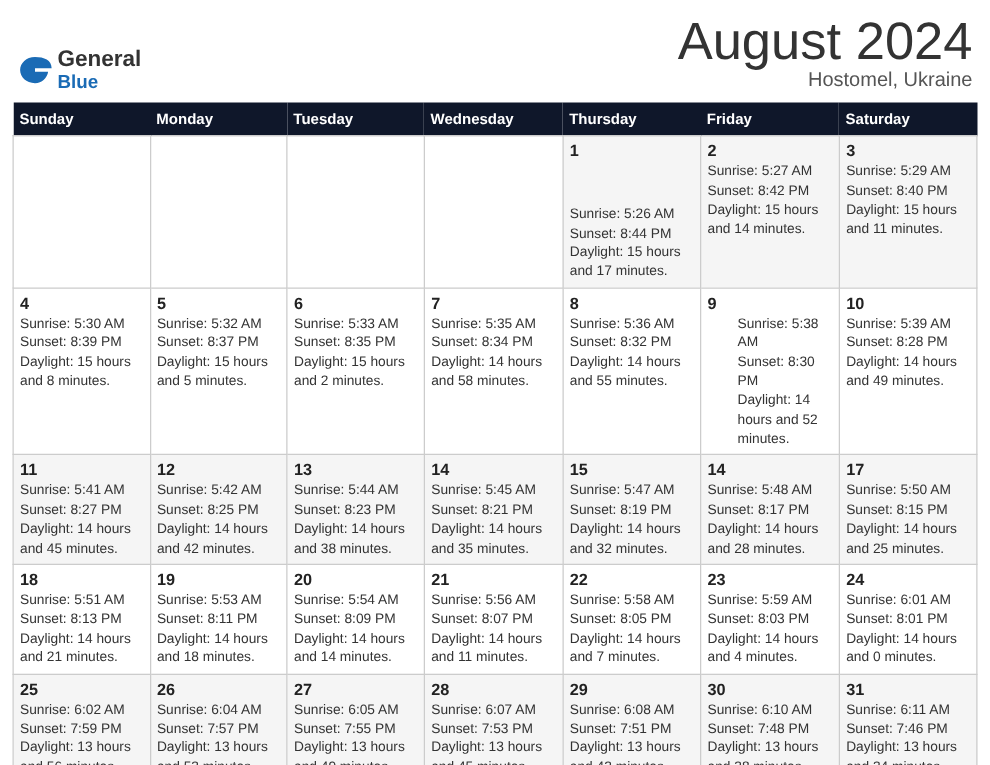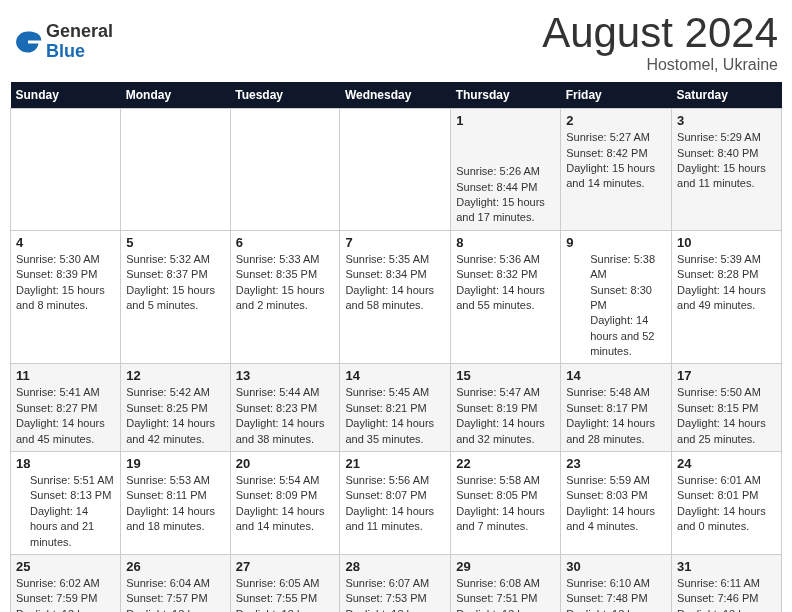--- a/index.html
+++ b/index.html
@@ -6,41 +6,41 @@
     body {
       font-family: Arial, sans-serif;
       background: #fff;
       width: 792px;
       min-height: 612px;
       padding: 10px;
     }
     .header {
       display: flex;
       justify-content: space-between;
-      align-items: center;
+      align-items: flex-end;
       margin-bottom: 8px;
       padding: 0 4px;
     }
     .logo {
       display: flex;
       align-items: center;
       gap: 4px;
     }
     .logo-text {
       display: flex;
       flex-direction: column;
       line-height: 1.1;
     }
     .logo-general {
       font-size: 18px;
       font-weight: bold;
       color: #333;
     }
     .logo-blue {
-      font-size: 18px;
+      font-size: 15px;
       font-weight: bold;
       color: #1a6bb5;
     }
     .logo-icon {
       width: 28px;
       height: 28px;
     }
     .title-block {
       text-align: right;
     }
@@ -235,21 +235,21 @@
         <td>
           <div class="day-number">17</div>
           <div class="day-info" style="white-space: pre-line;">Sunrise: 5:50 AM
 Sunset: 8:15 PM
 Daylight: 14 hours and 25 minutes.</div>
         </td>
       </tr>
       <tr>
         <td>
           <div class="day-number">18</div>
-          <div class="day-info" style="white-space: pre-line; margin-left: 14px;">Sunrise: 5:51 AM
+          <div class="day-info" style="white-space: pre-line;">Sunrise: 5:51 AM
 Sunset: 8:13 PM
 Daylight: 14 hours and 21 minutes.</div>
         </td>
         <td>
           <div class="day-number">19</div>
           <div class="day-info" style="white-space: pre-line;">Sunrise: 5:53 AM
 Sunset: 8:11 PM
 Daylight: 14 hours and 18 minutes.</div>
         </td>
         <td>

